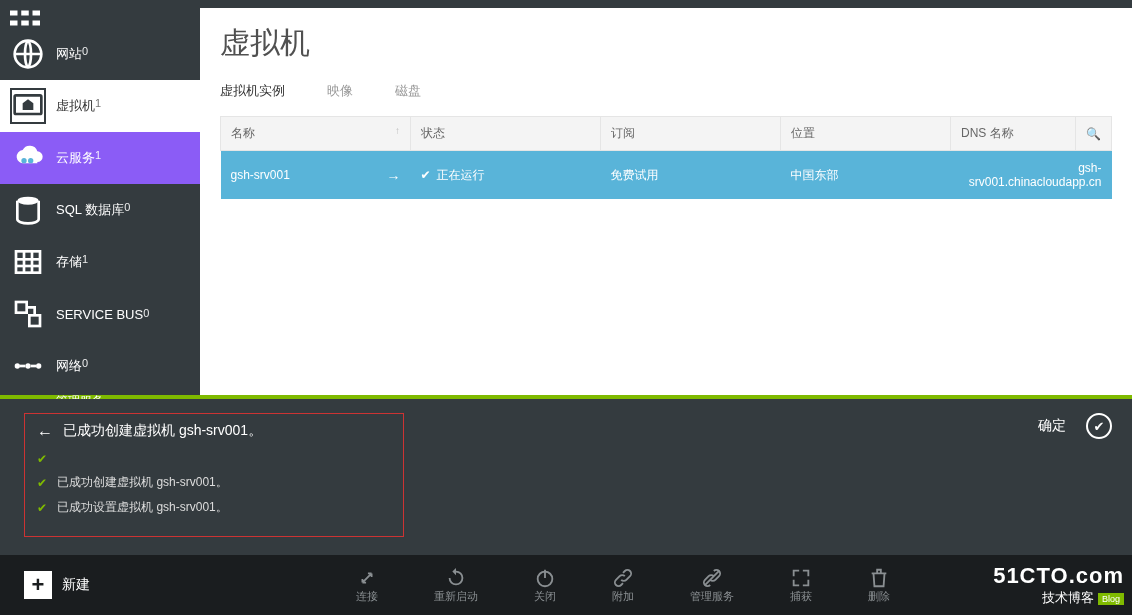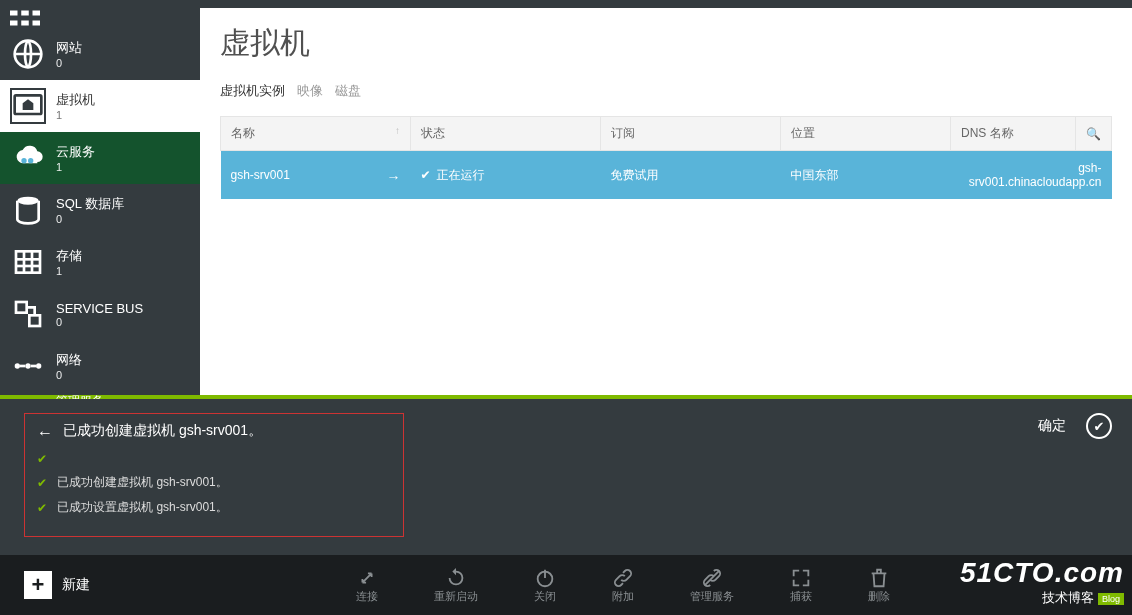--- a/index.html
+++ b/index.html
@@ -3,26 +3,26 @@
 <meta charset="utf-8">
 <style>
 * { margin: 0; padding: 0; box-sizing: border-box; font-family: "Microsoft YaHei", "Segoe UI", sans-serif; }
 body { width: 1132px; height: 615px; background: #fff; overflow: hidden; position: relative; }
 .topbar { height: 8px; background: #343b3f; }
 .layout { display: flex; height: 387px; }
 .sidebar { width: 200px; background: #343b3f; display: flex; flex-direction: column; }
 .side-item { display: flex; align-items: center; padding: 8px 10px; color: #fff; cursor: pointer; min-height: 52px; }
 .side-item.active { background: #fff; color: #333; }
 .side-item .icon-box { width: 36px; height: 36px; display: flex; align-items: center; justify-content: center; margin-right: 10px; }
-.side-item .txt { display: flex; flex-direction: column; font-size: 13px; }
+.side-item .txt { display: flex; font-size: 13px; }
 .side-item .txt .cnt { font-size: 11px; opacity: .9; }
 .side-item.active .txt .cnt { color: #666; }
 .main { flex: 1; background: #fff; padding: 15px 20px 0 20px; overflow: hidden; }
 .page-title { font-size: 30px; color: #505050; font-weight: 300; margin-bottom: 18px; }
-.tabs { display: flex; gap: 12px; font-size: 13px; color: #999; margin-bottom: 14px; }
+.tabs { display: flex; gap: 42px; font-size: 13px; color: #999; margin-bottom: 14px; }
 .tabs .tab { cursor: pointer; }
 .tabs .tab.active { color: #333; }
 .tbl { width: 100%; border-collapse: collapse; margin-top: 16px; }
 .tbl th { background: #f4f4f4; font-size: 12px; font-weight: 400; color: #666; text-align: left; padding: 8px 10px; border: 1px solid #e5e5e5; }
 .tbl th .sort { float: right; color: #bbb; font-size: 10px; }
 .tbl td { padding: 10px; font-size: 12px; }
 .tbl tr.row-sel td { background: #59b4d9; color: #fff; }
 .row-name { display: flex; justify-content: space-between; align-items: center; gap: 36px; }
 .arrow-r { font-size: 14px; }
 .status-ok::before { content: "✔"; margin-right: 6px; }
@@ -35,21 +35,21 @@
 .chk { color: #7fba00; font-size: 12px; }
 .ok-btn { position: absolute; right: 20px; top: 14px; display: flex; align-items: center; gap: 20px; font-size: 14px; cursor: pointer; }
 .ok-circ { width: 26px; height: 26px; border: 2px solid #fff; border-radius: 50%; display: flex; align-items: center; justify-content: center; font-size: 13px; }
 .bottom-bar { position: absolute; bottom: 0; left: 0; right: 0; height: 60px; background: #1a1d1f; display: flex; align-items: center; color: #a9a9a9; }
 .new-btn { display: flex; align-items: center; gap: 10px; padding: 0 24px; color: #fff; font-size: 14px; cursor: pointer; }
 .new-plus { width: 28px; height: 28px; background: #fff; color: #1a1d1f; display: flex; align-items: center; justify-content: center; font-size: 22px; font-weight: 700; }
 .actions { flex: 1; display: flex; justify-content: center; gap: 56px; }
 .act { display: flex; flex-direction: column; align-items: center; font-size: 11px; cursor: pointer; color: #8a8f92; }
 .act svg { width: 22px; height: 22px; }
 .watermark { position: absolute; right: 8px; bottom: 8px; color: #fff; font-family: Arial; text-align: right; pointer-events: none; }
-.watermark .l1 { font-size: 28px; font-weight: 700; font-style: italic; letter-spacing: 1px; }
+.watermark .l1 { font-size: 22px; font-weight: 700; letter-spacing: 1px; }
 .watermark .l2 { font-size: 13px; }
 .watermark .bx { display: inline-block; background: #7fba00; color: #fff; font-size: 9px; padding: 1px 4px; margin-left: 4px; }
 svg { fill: currentColor; }
 .icon-box svg { width: 32px; height: 32px; fill: #fff; }
 .side-item.active .icon-box svg { fill: #59b4d9; }
 .side-item.active .icon-box { border: 2px solid #343b3f; }
 </style>
 </head>
 <body>
 
@@ -89,21 +89,21 @@
             <rect x="2" y="4" width="20" height="14" rx="1" fill="none" stroke="#343b3f" stroke-width="2"></rect>
             <path d="M8 10l4-3 4 3v5H8z" fill="#343b3f"></path>
           </svg>
         </div>
       <div class="txt">
           <span>虚拟机</span>
           <span class="cnt">1</span>
         </div>
     </div>
 
-    <div class="side-item" style="background:#14532d;align-items:center;">
+    <div class="side-item" style="background:#8b5cf6;align-items:center;">
       <div class="icon-box">
           <svg viewBox="0 0 24 24">
             <path d="M19 15a4 4 0 000-8 6 6 0 00-11-1 5 5 0 001 10h10z"></path>
             <circle cx="9" cy="14" r="2" fill="#59b4d9"></circle>
             <circle cx="14" cy="14" r="2" fill="#59b4d9"></circle>
           </svg>
         </div>
       <div class="txt">
           <span>云服务</span>
           <span class="cnt">1</span>

